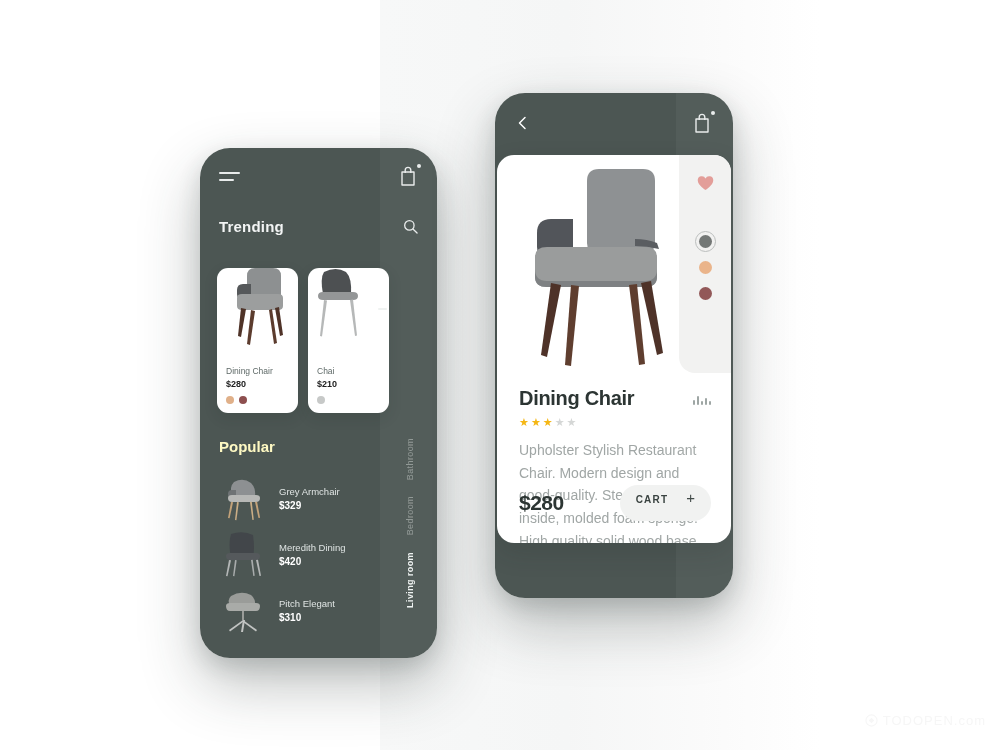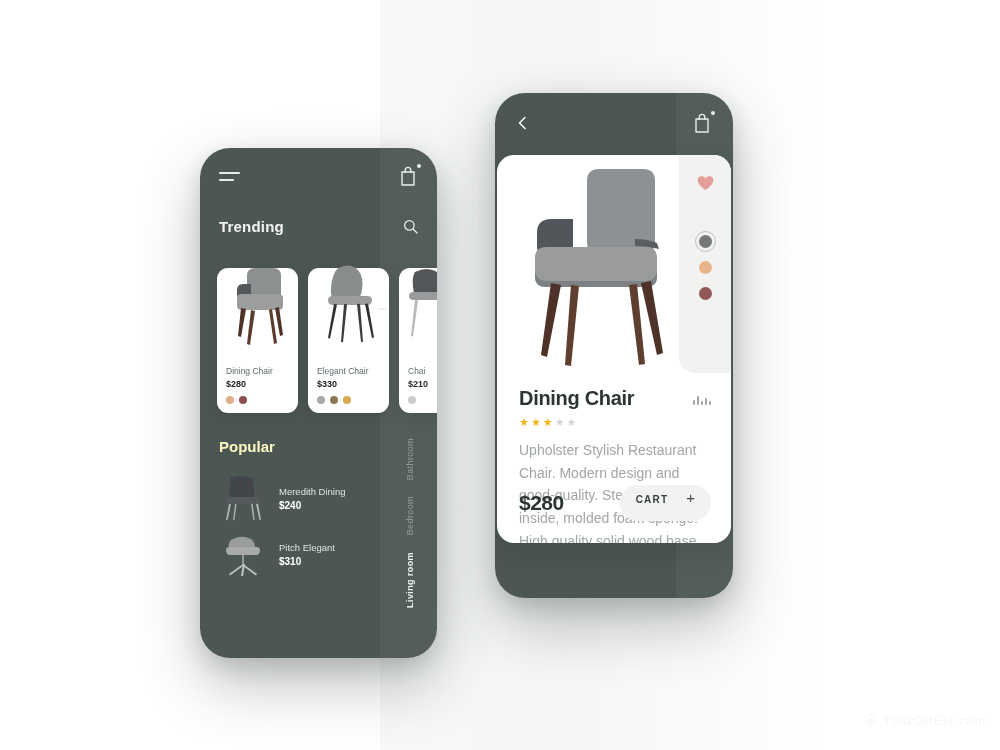--- a/index.html
+++ b/index.html
@@ -273,43 +273,20 @@
         <div class="pcard-meta">
           <div class="pcard-name">Dining Chair</div>
           <div class="pcard-price">$280</div>
           <div class="pcard-dots">
             <span style="background:#e0b089"></span>
             <span style="background:#8d4f4f"></span>
           </div>
         </div>
       </div>
 
-      <div class="pcard">
-        <div class="pcard-img">
-          <svg viewBox="0 0 81 112" width="81" height="112">
-            <g>
-              <path d="M30 22 q12-6 20 2 q6 7 4 20 q-1 8-8 12 h-18 q-6-3-5-14 q1-14 7-20 z" fill="#8a8d8d"></path>
-              <path d="M20 54 q0-4 5-4 h34 q5 0 5 4 q0 5-5 5 h-34 q-5 0-5-5 z" fill="#9b9d9c"></path>
-              <path d="M26 58 l-6 34 l2 .5 l7-34 z" fill="#2f3234"></path>
-              <path d="M57 58 l7 34 l2-.5 l-6-34 z" fill="#2f3234"></path>
-              <path d="M36 58 l-3 38 l2 .2 l4-38 z" fill="#3a3d3f"></path>
-              <path d="M49 58 l4 38 l2-.2 l-3-38 z" fill="#3a3d3f"></path>
-            </g>
-          </svg>
-        </div>
-        <div class="pcard-meta">
-          <div class="pcard-name">Elegant Chair</div>
-          <div class="pcard-price">$330</div>
-          <div class="pcard-dots">
-            <span style="background:#a9a9a6"></span>
-            <span style="background:#8c7456"></span>
-            <span style="background:#d7a84f"></span>
-          </div>
-        </div>
-      </div>
 
       <div class="pcard">
         <div class="pcard-img">
           <svg viewBox="0 0 81 112" width="81" height="112">
             <g>
               <path d="M16 26 q12-6 22 0 q6 6 5 22 h-28 q-3-16 1-22 z" fill="#4d5052"></path>
               <path d="M10 50 q0-4 5-4 h30 q5 0 5 4 q0 4-5 4 h-30 q-5 0-5-4 z" fill="#949697"></path>
               <path d="M16 54 l-4 36 l2 .4 l5-36 z" fill="#b6b8b8"></path>
               <path d="M42 54 l5 36 l2-.4 l-4-36 z" fill="#b6b8b8"></path>
             </g>
@@ -322,35 +299,52 @@
             <span style="background:#c7c9c8"></span>
           </div>
         </div>
       </div>
     </div>
 
     <div class="lp-popular-title">Popular</div>
 
     <div class="lp-list">
 
+      <div class="lrow">
+        <div class="lrow-thumb">
+          <svg viewBox="0 0 52 52" width="52" height="52">
+            <path d="M17 10 q9-5 17 1 q5 5 4 13 h-23 q-3-9 2-14 z" fill="#8d9092"></path>
+            <path d="M11 22 q0-4 4-4 h4 v9 h-4 q-4 0-4-5 z" fill="#6f7375"></path>
+            <path d="M11 26 q0-3 4-3 h24 q4 0 4 3 q0 4-4 4 h-24 q-4 0-4-4 z" fill="#b7b8b6"></path>
+            <path d="M14 30 l-3 16 l1.6 .3 l3.5-16 z" fill="#c3a279"></path>
+            <path d="M38 30 l3.5 16 l1.6-.3 l-3-16 z" fill="#c3a279"></path>
+            <path d="M20 30 l-2 18 l1.4 .2 l2.4-18 z" fill="#cbae86"></path>
+            <path d="M33 30 l2.4 18 l1.4-.2 l-2-18 z" fill="#cbae86"></path>
+          </svg>
+        </div>
+        <div class="lrow-text">
+          <div class="lrow-name">Grey Armchair</div>
+          <div class="lrow-price">$329</div>
+        </div>
+      </div>
 
       <div class="lrow">
         <div class="lrow-thumb">
           <svg viewBox="0 0 52 52" width="52" height="52">
             <path d="M14 6 q12-4 22 1 q2 14 0 22 h-22 q-3-13 0-23 z" fill="#42464a"></path>
             <path d="M9 28 q0-3 4-3 h26 q4 0 4 3 q0 4-4 4 h-26 q-4 0-4-4 z" fill="#55595c"></path>
             <path d="M12 32 l-3 16 l1.5 .3 l3.5-16 z" fill="#b4b7b7"></path>
             <path d="M39 32 l3.5 16 l1.5-.3 l-3-16 z" fill="#b4b7b7"></path>
             <path d="M18 32 l-2 16 l1.4 .2 l2.3-16 z" fill="#a8acac"></path>
             <path d="M34 32 l2.3 16 l1.4-.2 l-2-16 z" fill="#a8acac"></path>
           </svg>
         </div>
         <div class="lrow-text">
           <div class="lrow-name">Meredith Dining</div>
-          <div class="lrow-price">$240</div>
+          <div class="lrow-price">$420</div>
         </div>
       </div>
 
       <div class="lrow">
         <div class="lrow-thumb">
           <svg viewBox="0 0 52 52" width="52" height="52">
             <path d="M14 12 q10-6 20-1 q5 4 4 11 h-25 q-3-6 1-10 z" fill="#9a9c99"></path>
             <path d="M9 22 q0-3 4-3 h26 q4 0 4 3 q0 5-4 5 h-26 q-4 0-4-5 z" fill="#a9aba8"></path>
             <path d="M25 27 h2 v9 h-2 z" fill="#9a9c99"></path>
             <path d="M26 36 l-14 10 l1 1.4 l13-9.5 z" fill="#c2c4c3"></path>

